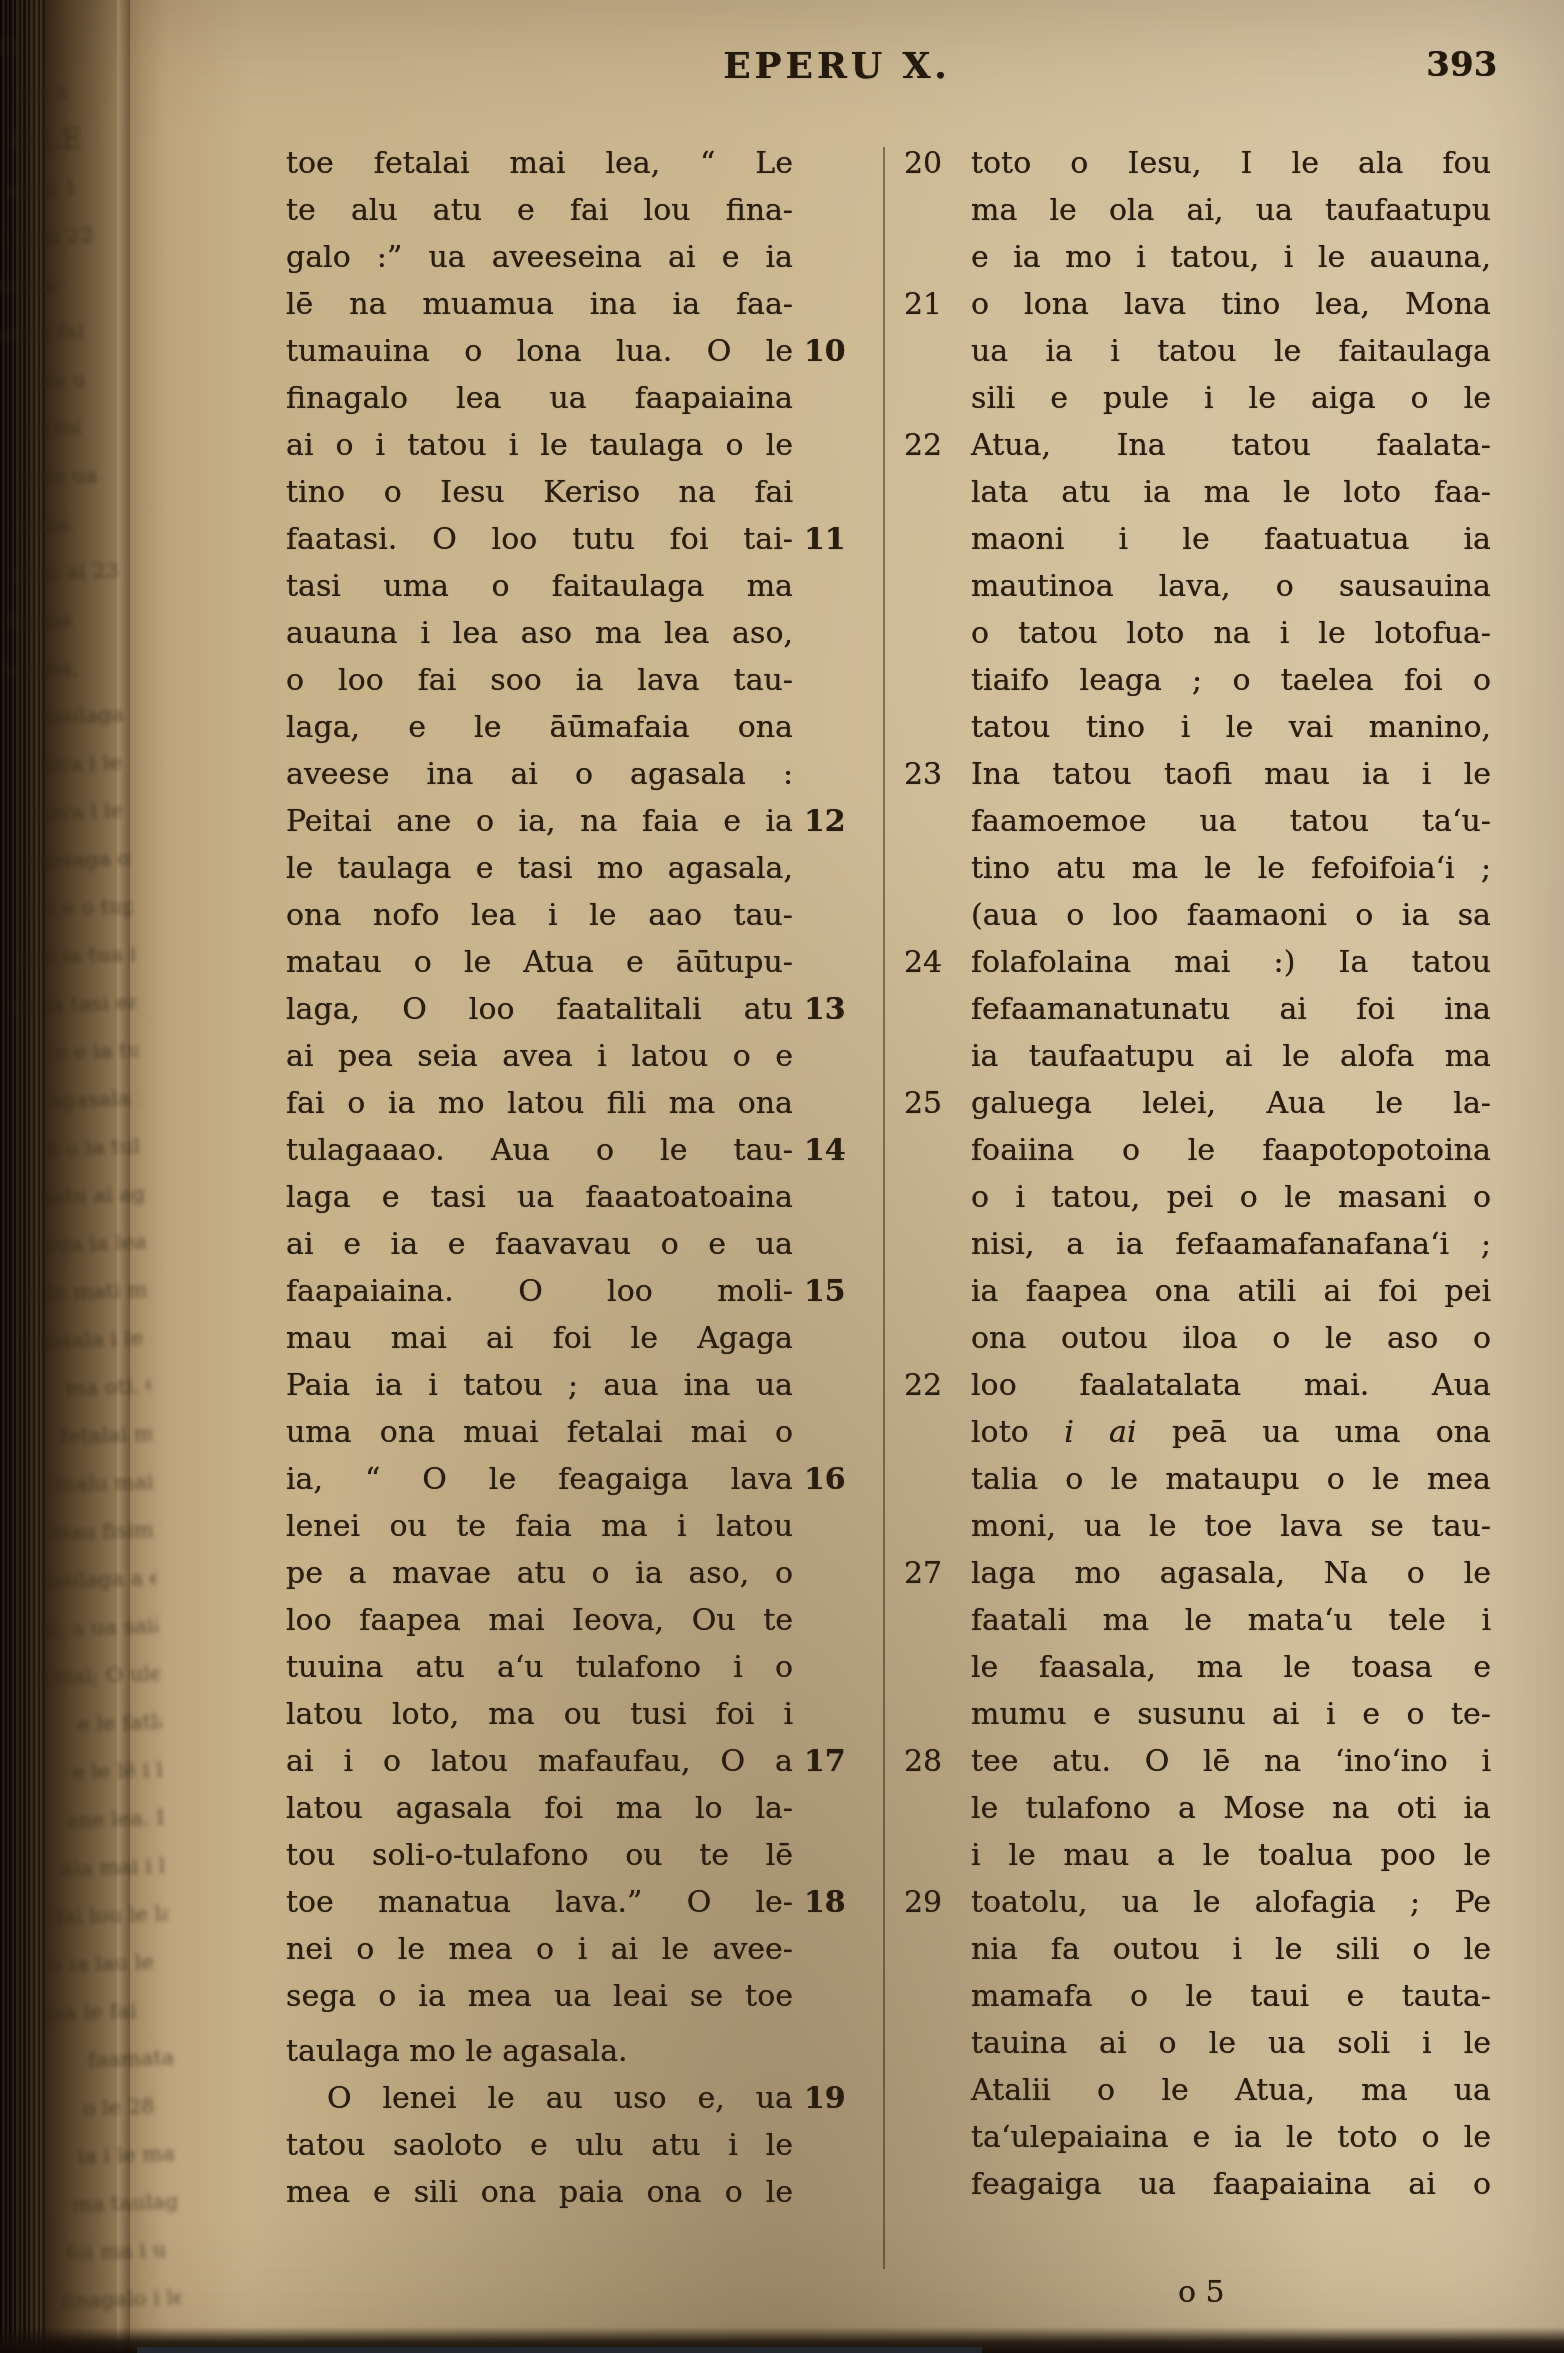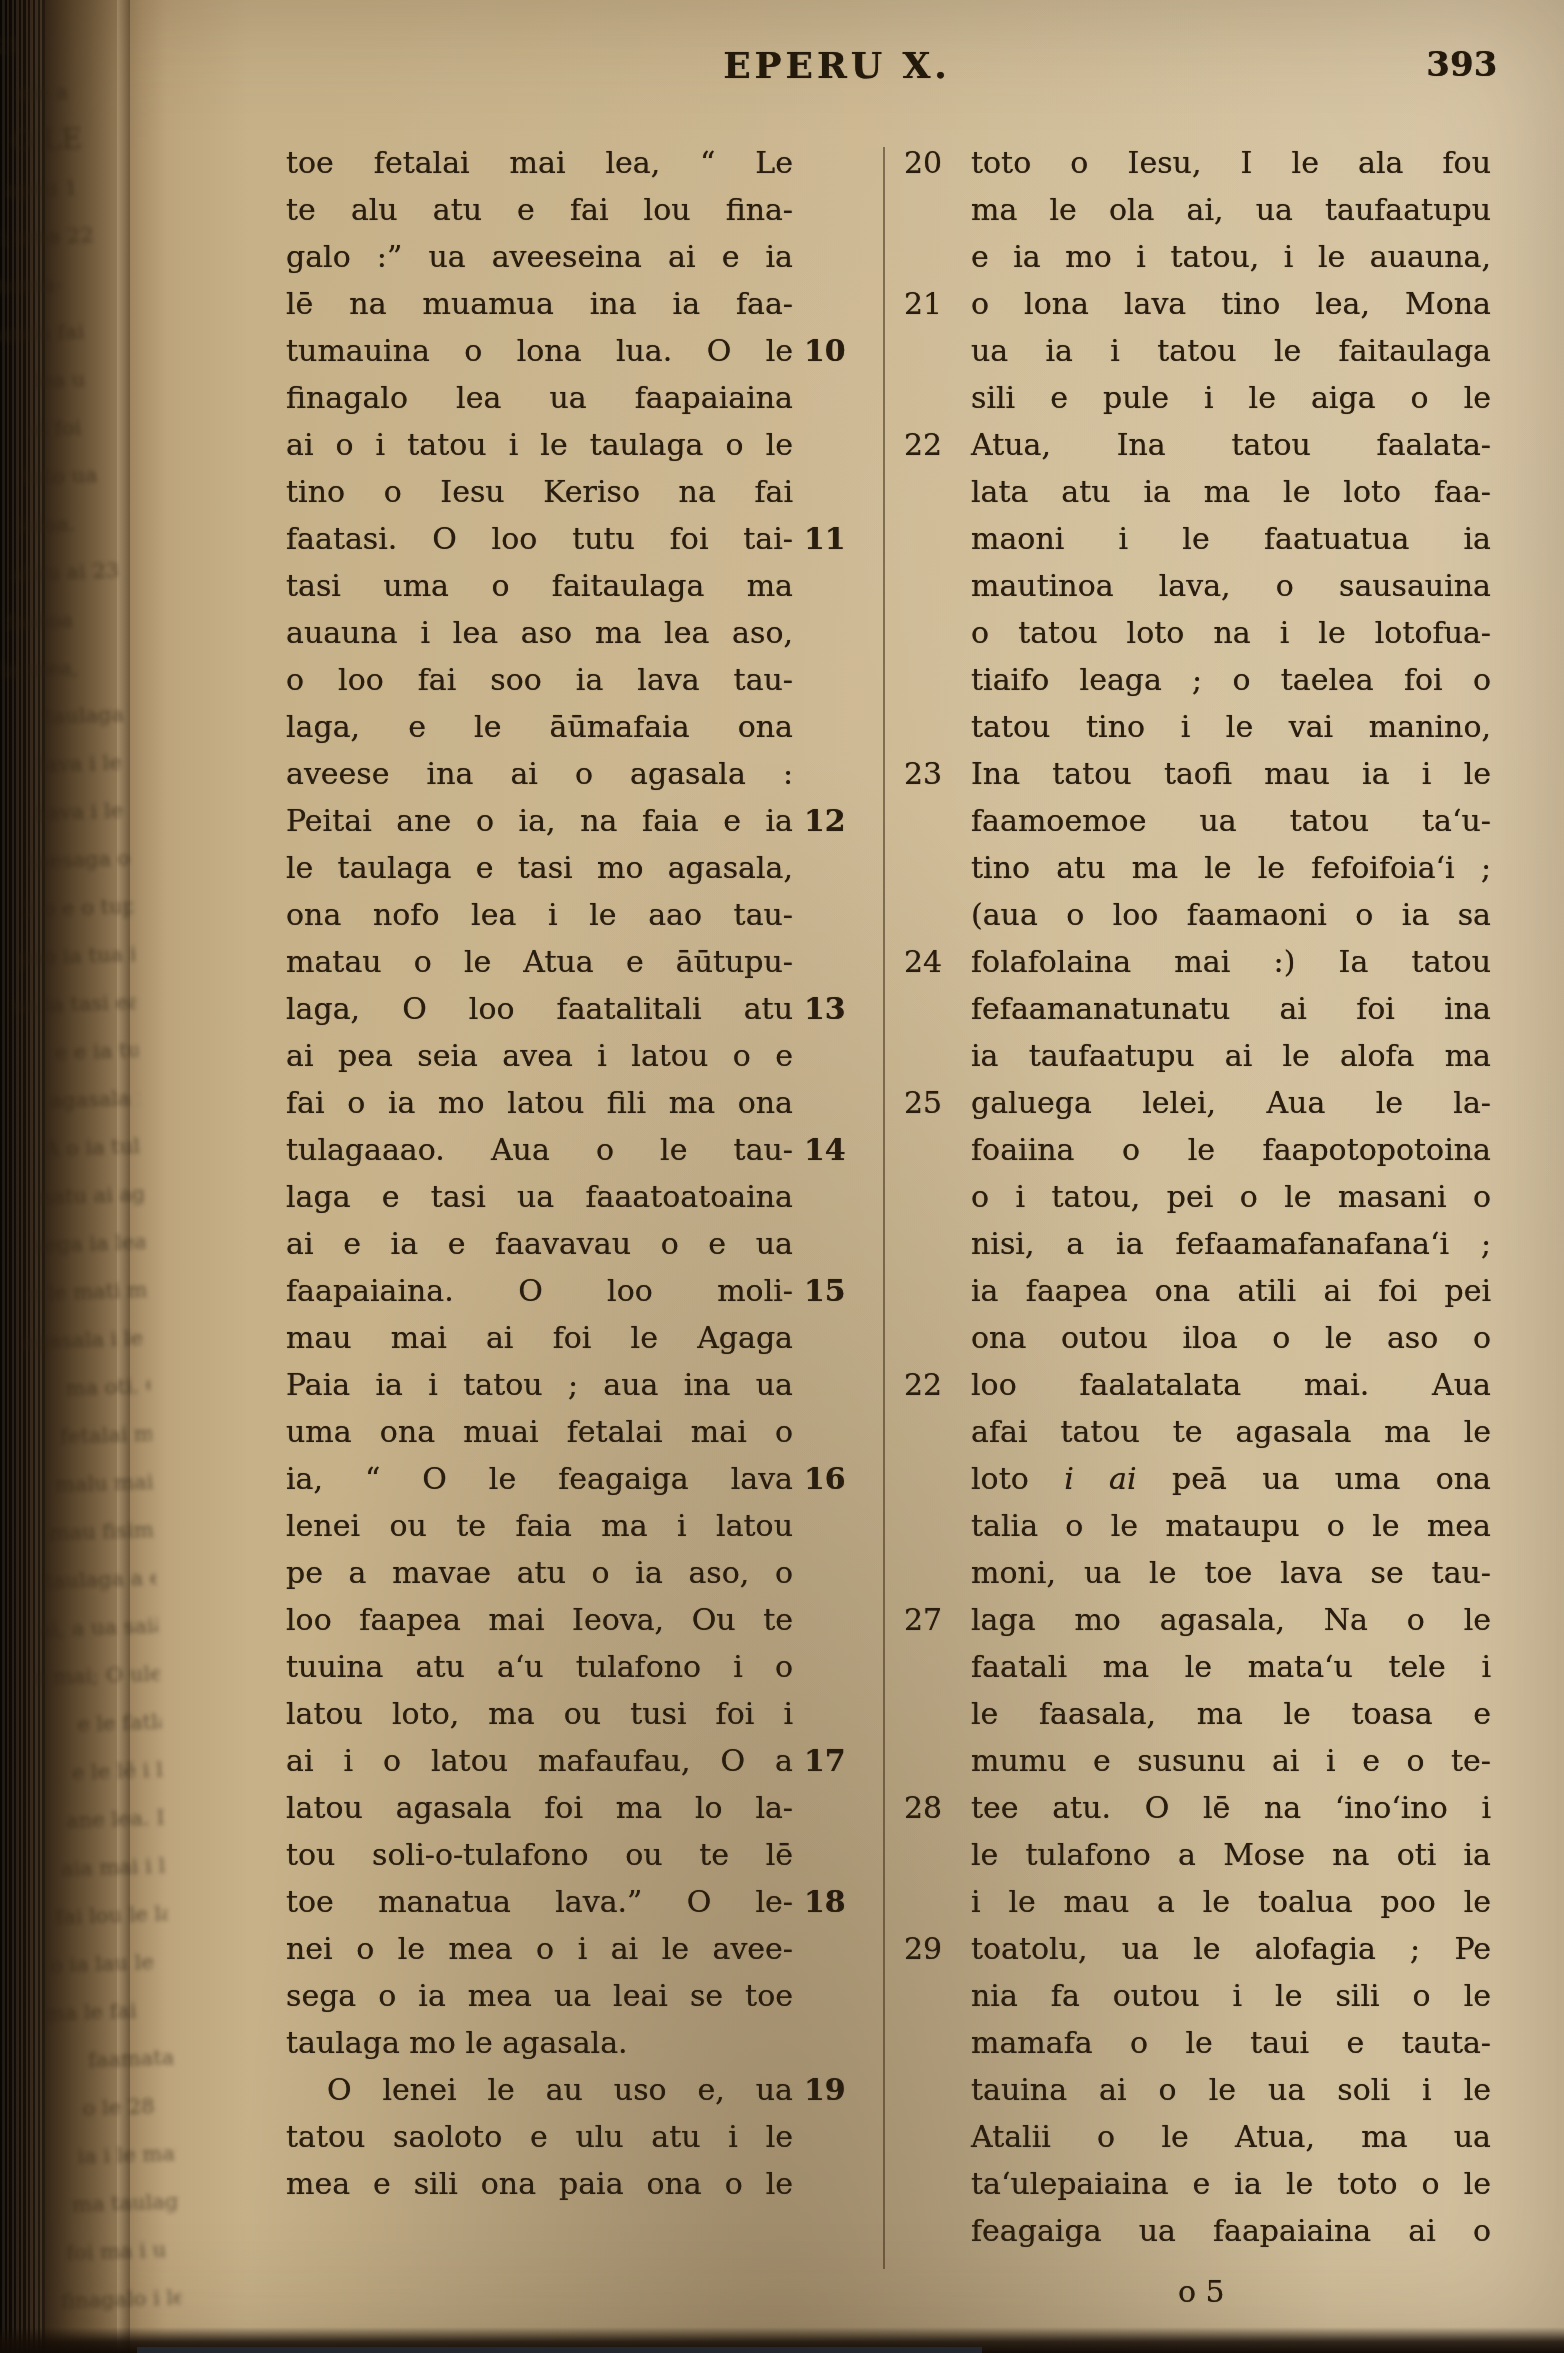--- a/index.html
+++ b/index.html
@@ -69,21 +69,21 @@
   .textblock { position:absolute; top:139px; left:286px; width:1209px; }
   .col { position:absolute; top:0; }
   .col-left  { left:0;    width:507px; }
   .col-right { left:618px; width:587px; }
   .line {
     position:relative; height:47px; line-height:47px;
     font-size:30px; color:var(--ink,#281d0e);
     text-shadow:0 0 0.8px rgba(45,30,12,0.75);
   }
   .j   { text-align:justify; text-align-last:justify; }
-  .end { text-align:left; }
+  .end { text-align:left;margin-top:8px; }
   .ind { padding-left:41px; }
   .col-left  .verse { position:absolute; left:518px; top:0; width:86px; text-align:left;font-weight:bold; }
   .col-right .line  { padding-left:67px; }
   .col-right .verse { position:absolute; left:0; top:0; width:63px; text-align:left; }
   
   .sig {
     position:absolute; top:2274px; left:1178px;
     font-size:30px; color:var(--ink,#281d0e);
     text-shadow:0 0 0.8px rgba(45,30,12,0.75);
   }
@@ -232,21 +232,20 @@
       <div class="line j"><span>folafolaina mai :) Ia tatou</span><span class="verse">24</span></div>
       <div class="line j"><span>fefaamanatunatu ai foi ina</span></div>
       <div class="line j"><span>ia taufaatupu ai le alofa ma</span></div>
       <div class="line j"><span>galuega lelei, Aua le la-</span><span class="verse">25</span></div>
       <div class="line j"><span>foaiina o le faapotopotoina</span></div>
       <div class="line j"><span>o i tatou, pei o le masani o</span></div>
       <div class="line j"><span>nisi, a ia fefaamafanafana‘i ;</span></div>
       <div class="line j"><span>ia faapea ona atili ai foi pei</span></div>
       <div class="line j"><span>ona outou iloa o le aso o</span></div>
       <div class="line j"><span>loo faalatalata mai. Aua</span><span class="verse">22</span></div>
-      <div class="line j"><span>afai tatou te agasala ma le</span></div>
       <div class="line j"><span>loto <i>i ai</i> peā ua uma ona</span></div>
       <div class="line j"><span>talia o le mataupu o le mea</span></div>
       <div class="line j"><span>moni, ua le toe lava se tau-</span></div>
       <div class="line j"><span>laga mo agasala, Na o le</span><span class="verse">27</span></div>
       <div class="line j"><span>faatali ma le mata‘u tele i</span></div>
       <div class="line j"><span>le faasala, ma le toasa e</span></div>
       <div class="line j"><span>mumu e susunu ai i e o te-</span></div>
       <div class="line j"><span>tee atu. O lē na ‘ino‘ino i</span><span class="verse">28</span></div>
       <div class="line j"><span>le tulafono a Mose na oti ia</span></div>
       <div class="line j"><span>i le mau a le toalua poo le</span></div>

